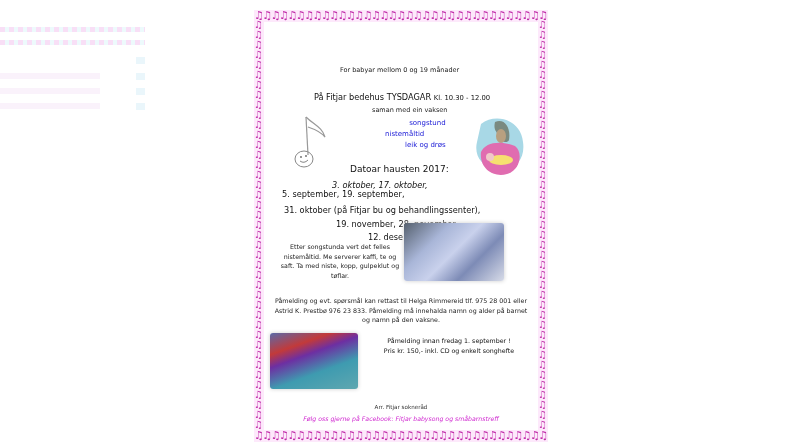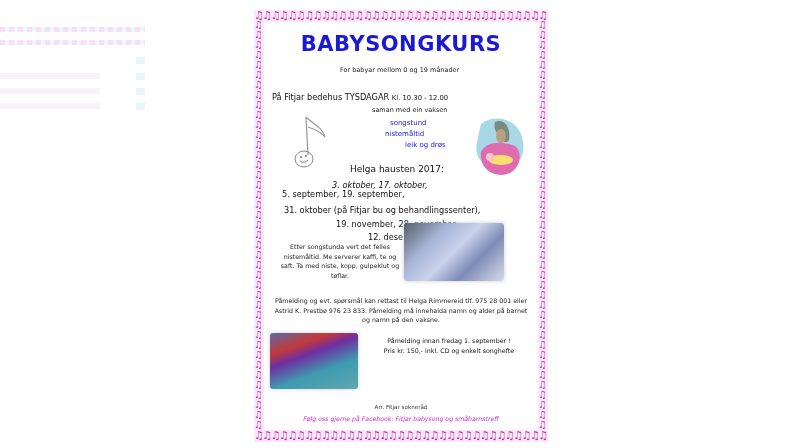--- a/index.html
+++ b/index.html
@@ -30,21 +30,21 @@
   }
   .border-left { left:0; }
   .border-right { right:0; }
 
   .title {
     position:absolute; left:0; width:294px; top:22px; text-align:center;
     font-family:"DejaVu Sans", sans-serif; font-size:21px; font-weight:bold; color:#1a1ad6;
     letter-spacing:0.5px;
   }
   .sub { position:absolute; font-size:6.5px; color:#222; }
-  .loc { position:absolute; left:18px; width:260px; top:82px; font-size:8.2px; color:#111; }
+  .loc { position:absolute; left:18px; width:260px; top:82px; text-align:center; font-size:8.2px; color:#111; }
   .loc small { font-size:6.8px; }
   .activities { position:absolute; left:123px; top:108px; font-size:7px; color:#1a1ad6; line-height:11px; }
   .note-ico { position:absolute; left:38px; top:105px; }
   .mom-ico { position:absolute; left:217px; top:104px; }
   .dates-h { position:absolute; left:96px; top:154px; font-size:9px; color:#111; }
   .dates { position:absolute; left:16px; width:262px; top:167px; font-size:8.2px; color:#111; line-height:13.5px; }
   .dates div { position:absolute; white-space:nowrap; }
   .photo1 { position:absolute; left:150px; top:213px; width:100px; height:58px; border-radius:3px; overflow:hidden;
     background: linear-gradient(135deg,#55606e 0%,#a9b6d8 30%,#c9d1ec 50%,#7d8bb6 70%,#d7dbe8 100%); box-shadow:0 0 4px #ccc; }
   .photo2 { position:absolute; left:16px; top:323px; width:88px; height:56px; border-radius:3px; overflow:hidden;
@@ -70,54 +70,53 @@
   <div class="ln" style="top:103px;width:100px;"></div>
     <div class="sq" style="top:103px;"></div>
 </div>
 
 <div class="poster">
   <div class="border-top">♫♫♫♫♫♫♫♫♫♫♫♫♫♫♫♫♫♫♫♫♫♫♫♫♫♫♫♫♫♫♫♫♫♫♫♫♫♫♫♫♫♫♫♫</div>
   <div class="border-left">♫♫♫♫♫♫♫♫♫♫♫♫♫♫♫♫♫♫♫♫♫♫♫♫♫♫♫♫♫♫♫♫♫♫♫♫♫♫♫♫♫♫</div>
   <div class="border-right">♫♫♫♫♫♫♫♫♫♫♫♫♫♫♫♫♫♫♫♫♫♫♫♫♫♫♫♫♫♫♫♫♫♫♫♫♫♫♫♫♫♫</div>
   <div class="border-bottom">♫♫♫♫♫♫♫♫♫♫♫♫♫♫♫♫♫♫♫♫♫♫♫♫♫♫♫♫♫♫♫♫♫♫♫♫♫♫♫♫♫♫♫♫</div>
 
-  <div class="title">BABYSONGKURS</div>
   <div class="sub" style="left:86px;top:56px;">For babyar mellom 0 og 19 månader</div>
   <div class="sub" style="left:118px;top:67px;margin-top:29px;">saman med ein vaksen</div>
 
   <div class="loc">
     <span>På Fitjar bedehus TYSDAGAR</span>
     <small>Kl. 10.30 - 12.00</small>
   </div>
 
   <svg class="note-ico" width="40" height="58" viewBox="0 0 40 58">
     <path d="M14 2 L16 40" stroke="#999" stroke-width="1.2" fill="none"></path>
     <path d="M14 2 C22 10 30 12 33 22 C28 16 22 14 16 12" stroke="#999" stroke-width="1.2" fill="none"></path>
     <ellipse cx="12" cy="44" rx="9" ry="8" stroke="#888" stroke-width="1" fill="none"></ellipse>
     <circle cx="9" cy="42" r="0.9" fill="#666"></circle>
       <circle cx="14" cy="41" r="0.9" fill="#666"></circle>
     <path d="M8 46 Q12 49 16 45" stroke="#666" stroke-width="0.8" fill="none"></path>
   </svg>
 
   <div class="activities">
-    <div style="margin-left:13px;">songstund</div>
+    <div style="margin-left:13px;text-align:right;">songstund</div>
     <div style="margin-left:8px;">nistemåltid</div>
     <div style="margin-left:28px;">leik og drøs</div>
   </div>
 
   <svg class="mom-ico" width="58" height="66" viewBox="0 0 58 66">
     <path d="M10 10 C25 -2 50 6 52 28 C55 48 40 58 30 52 C15 58 2 44 6 28 Z" fill="#a8d8e6"></path>
     <path d="M24 8 C34 4 40 14 38 26 C36 30 30 28 28 22 C26 18 22 16 24 8 Z" fill="#7a8a80"></path>
     <ellipse cx="30" cy="22" rx="5" ry="7" fill="#b8a080"></ellipse>
     <path d="M10 38 C14 28 30 26 44 32 C52 38 50 56 36 60 C22 64 8 54 10 38 Z" fill="#e06cb0"></path>
     <ellipse cx="30" cy="46" rx="12" ry="5" fill="#f6e070"></ellipse>
     <circle cx="19" cy="43" r="4" fill="#f0c8c8"></circle>
   </svg>
 
-  <div class="dates-h">Helga hausten 2017:</div>
+  <div class="dates-h">Datoar hausten 2017:</div>
   <div class="dates">
     <div style="left:12px;top:11px;">5. september, 19. september,</div>
     <div style="left:62px;top:2px;font-style:italic;">3. oktober, 17. oktober,</div>
     <div style="left:14px;top:27px;text-align:center;">31. oktober (på Fitjar bu og behandlingssenter),</div>
     <div style="left:66px;top:40.5px;">19. november, 28. november,</div>
     <div style="left:98px;top:54px;">12. desember</div>
   </div>
 
   <div class="after">Etter songstunda vert det felles nistemåltid. Me serverer kaffi, te og saft. Ta med niste, kopp, gulpeklut og tøflar.</div>
   <div class="photo1"></div>

